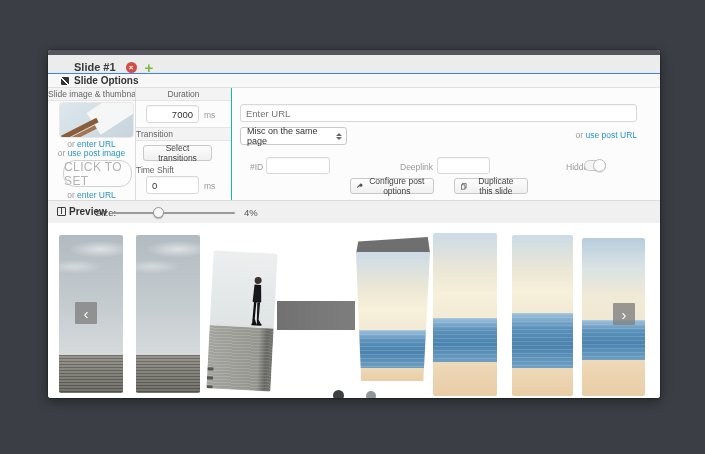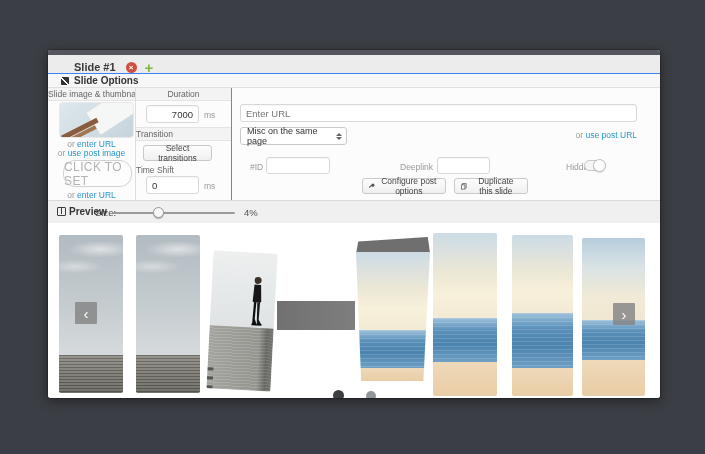--- a/index.html
+++ b/index.html
@@ -192,21 +192,21 @@
 
       <span class="lbl" style="position:absolute;left:18px;top:74px;color:#999">#ID</span>
       <input class="txtinput" style="left: 34px; top: 69px; width: 64px; height: 17px;">
       <span class="lbl" style="position:absolute;left:168px;top:74px;color:#999">Deeplink</span>
       <input class="txtinput" style="left: 205px; top: 69px; width: 53px; height: 17px;">
       <span class="lbl" style="position:absolute;left:334px;top:74px;color:#999">Hidden</span>
       <div class="toggle" style="left:352px;top:72px">
         <span class="knob"></span>
       </div>
 
-      <button class="btn" style="left:130px;top:90px;width:84px;height:16px">
+      <button class="btn" style="left:118px;top:90px;width:84px;height:16px">
         <svg width="8" height="9" viewBox="0 0 8 9">
           <circle cx="5.4" cy="2.6" r="2.2" fill="#555"></circle>
           <rect x="0.4" y="5.2" width="5" height="1.5" fill="#555" transform="rotate(-45 0.4 6)"></rect>
         </svg>
         <span>Configure post options</span>
       </button>
       <button class="btn" style="left:222px;top:90px;width:74px;height:16px">
         <svg width="8" height="9" viewBox="0 0 8 9">
           <rect x="2.2" y="0.5" width="5" height="6" fill="none" stroke="#555" stroke-width="1"></rect>
           <rect x="0.5" y="2.2" width="5" height="6" fill="#f5f5f5" stroke="#555" stroke-width="1"></rect>

